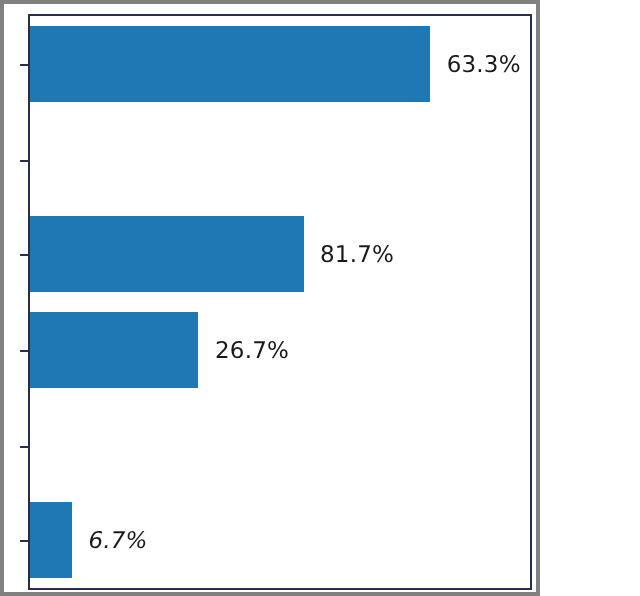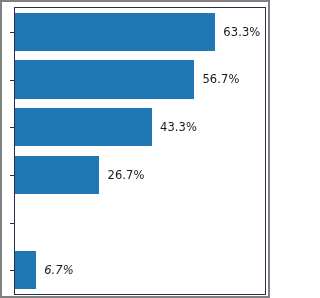--- a/index.html
+++ b/index.html
@@ -90,27 +90,23 @@
 <body>
 
 <div id="figure" style="border-color: rgb(128, 128, 128); background: rgb(255, 255, 255);">
 
   <div id="plot-area" style="border-color: rgb(43, 43, 75);">
     <div id="bars-layer">
         <div class="bar-row" style="top: 4.77px; height: 38.13px;">
           <div class="bar" style="width: 200.32px; background: rgb(31, 119, 180);"></div>
           <span class="bar-label" style="left: 208.32px; color: rgb(26, 26, 26);">63.3%</span>
         </div>
-        <div class="bar-row" style="top: 52.43px; height: 38.13px;">
-          <div class="bar" style="width: 179.43px; background: rgb(31, 119, 180);"></div>
-          <span class="bar-label" style="left: 187.43px; color: rgb(26, 26, 26);">56.7%</span>
-        </div>
         <div class="bar-row" style="top: 100.1px; height: 38.13px;">
           <div class="bar" style="width: 137.03px; background: rgb(31, 119, 180);"></div>
-          <span class="bar-label" style="left: 145.03px; color: rgb(26, 26, 26);">43.3%</span>
+          <span class="bar-label" style="left: 145.03px; color: rgb(26, 26, 26);">81.7%</span>
         </div>
         <div class="bar-row" style="top: 147.77px; height: 38.13px;">
           <div class="bar" style="width: 84.49px; background: rgb(31, 119, 180);"></div>
           <span class="bar-label" style="left: 92.49px; color: rgb(26, 26, 26);">26.7%</span>
         </div>
         <div class="bar-row" style="top: 243.1px; height: 38.13px;">
           <div class="bar" style="width: 21.2px; background: rgb(31, 119, 180);"></div>
           <span class="bar-label" style="left: 29.2px; color: rgb(26, 26, 26); font-style: italic;">6.7%</span>
         </div>
       </div>

